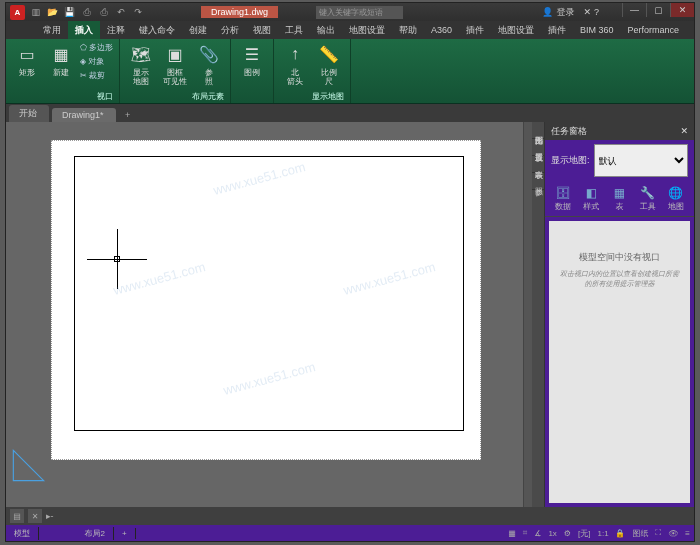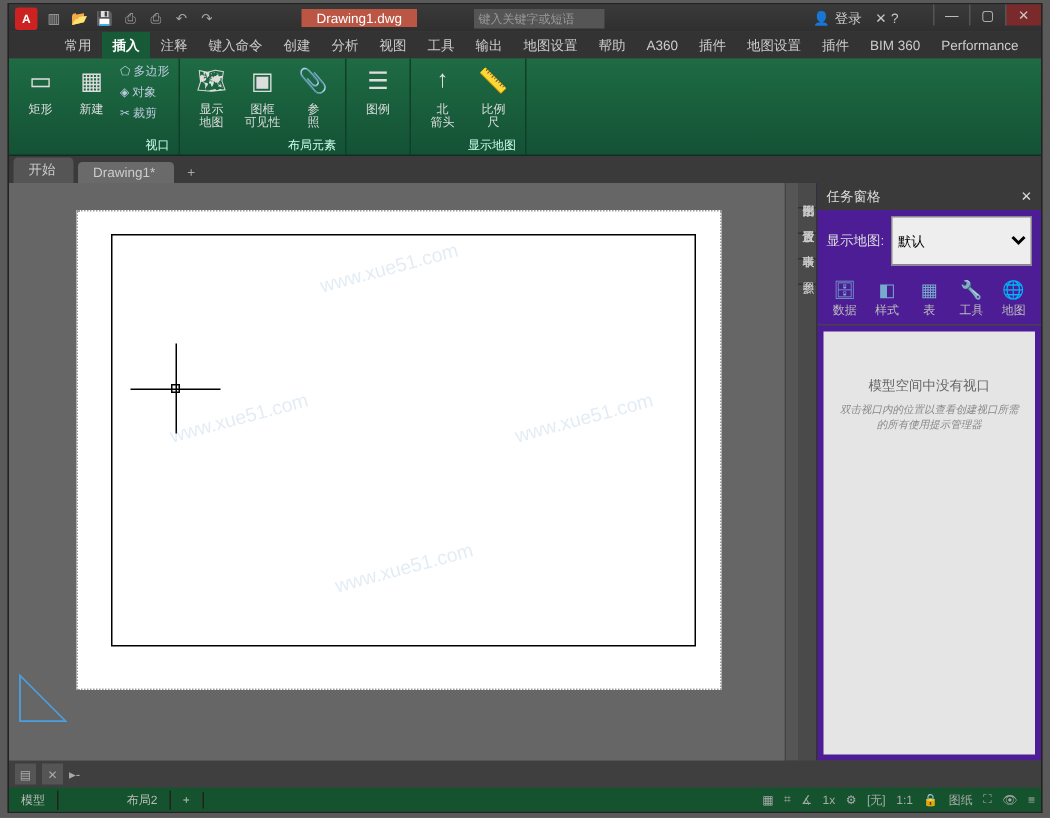--- a/index.html
+++ b/index.html
@@ -53,21 +53,21 @@
   .taskpane .tp-tools .tool { flex:1; display:flex; flex-direction:column; align-items:center; font-size:8px; color:#bbb; padding:2px; }
   .taskpane .tp-tools .tool .ti { width:18px; height:16px; display:flex; align-items:center; justify-content:center; font-size:12px; color:#7ac; }
   .taskpane .tp-view { display:flex; padding:4px; gap:4px; }
   .taskpane .tp-view .selview { width:35px; height:20px; background:#3a9bd4; border-radius:2px; border:1px solid #2a7ba4; }
   .taskpane .tp-content { flex:1; background:#e5e5e5; margin:4px; padding:30px 8px; display:flex; flex-direction:column; align-items:center; gap:5px; color:#888; font-size:9px; }
   .taskpane .tp-content .msg1 { color:#666; }
   .taskpane .tp-content .msg2 { font-size:7px; font-style:italic; text-align:center; line-height:10px; }
   .cmdline { height:18px; background:#3f3f3f; display:flex; align-items:center; font-size:9px; color:#aaa; padding:0 4px; gap:4px; }
   .cmdline .cmdicon { width:14px; height:14px; background:#555; display:flex; align-items:center; justify-content:center; font-size:8px; }
   .cmdline input { flex:1; max-width:350px; background:#2e2e2e; border:none; color:#999; font-size:9px; height:14px; padding:0 4px; font-style:italic; }
-  .layouttabs { height:16px; background:#14532d; display:flex; align-items:center; font-size:8px; color:#bbb; }
+  .layouttabs { height:16px; background:#4c1d95; display:flex; align-items:center; font-size:8px; color:#bbb; }
   .layouttabs .lt { padding:1px 8px; border-right:1px solid #222; }
   .layouttabs .lt.active { background:#4a7aa0; color:#fff;margin-top:42px; }
   .layouttabs .statusicons { flex:1; display:flex; justify-content:flex-end; gap:3px; padding-right:2px; align-items:center; }
   .layouttabs .statusicons span { color:#aaa; font-size:8px; padding:0 2px; }
 </style>
 </head>
 <body>
 
 <div class="app">
 

